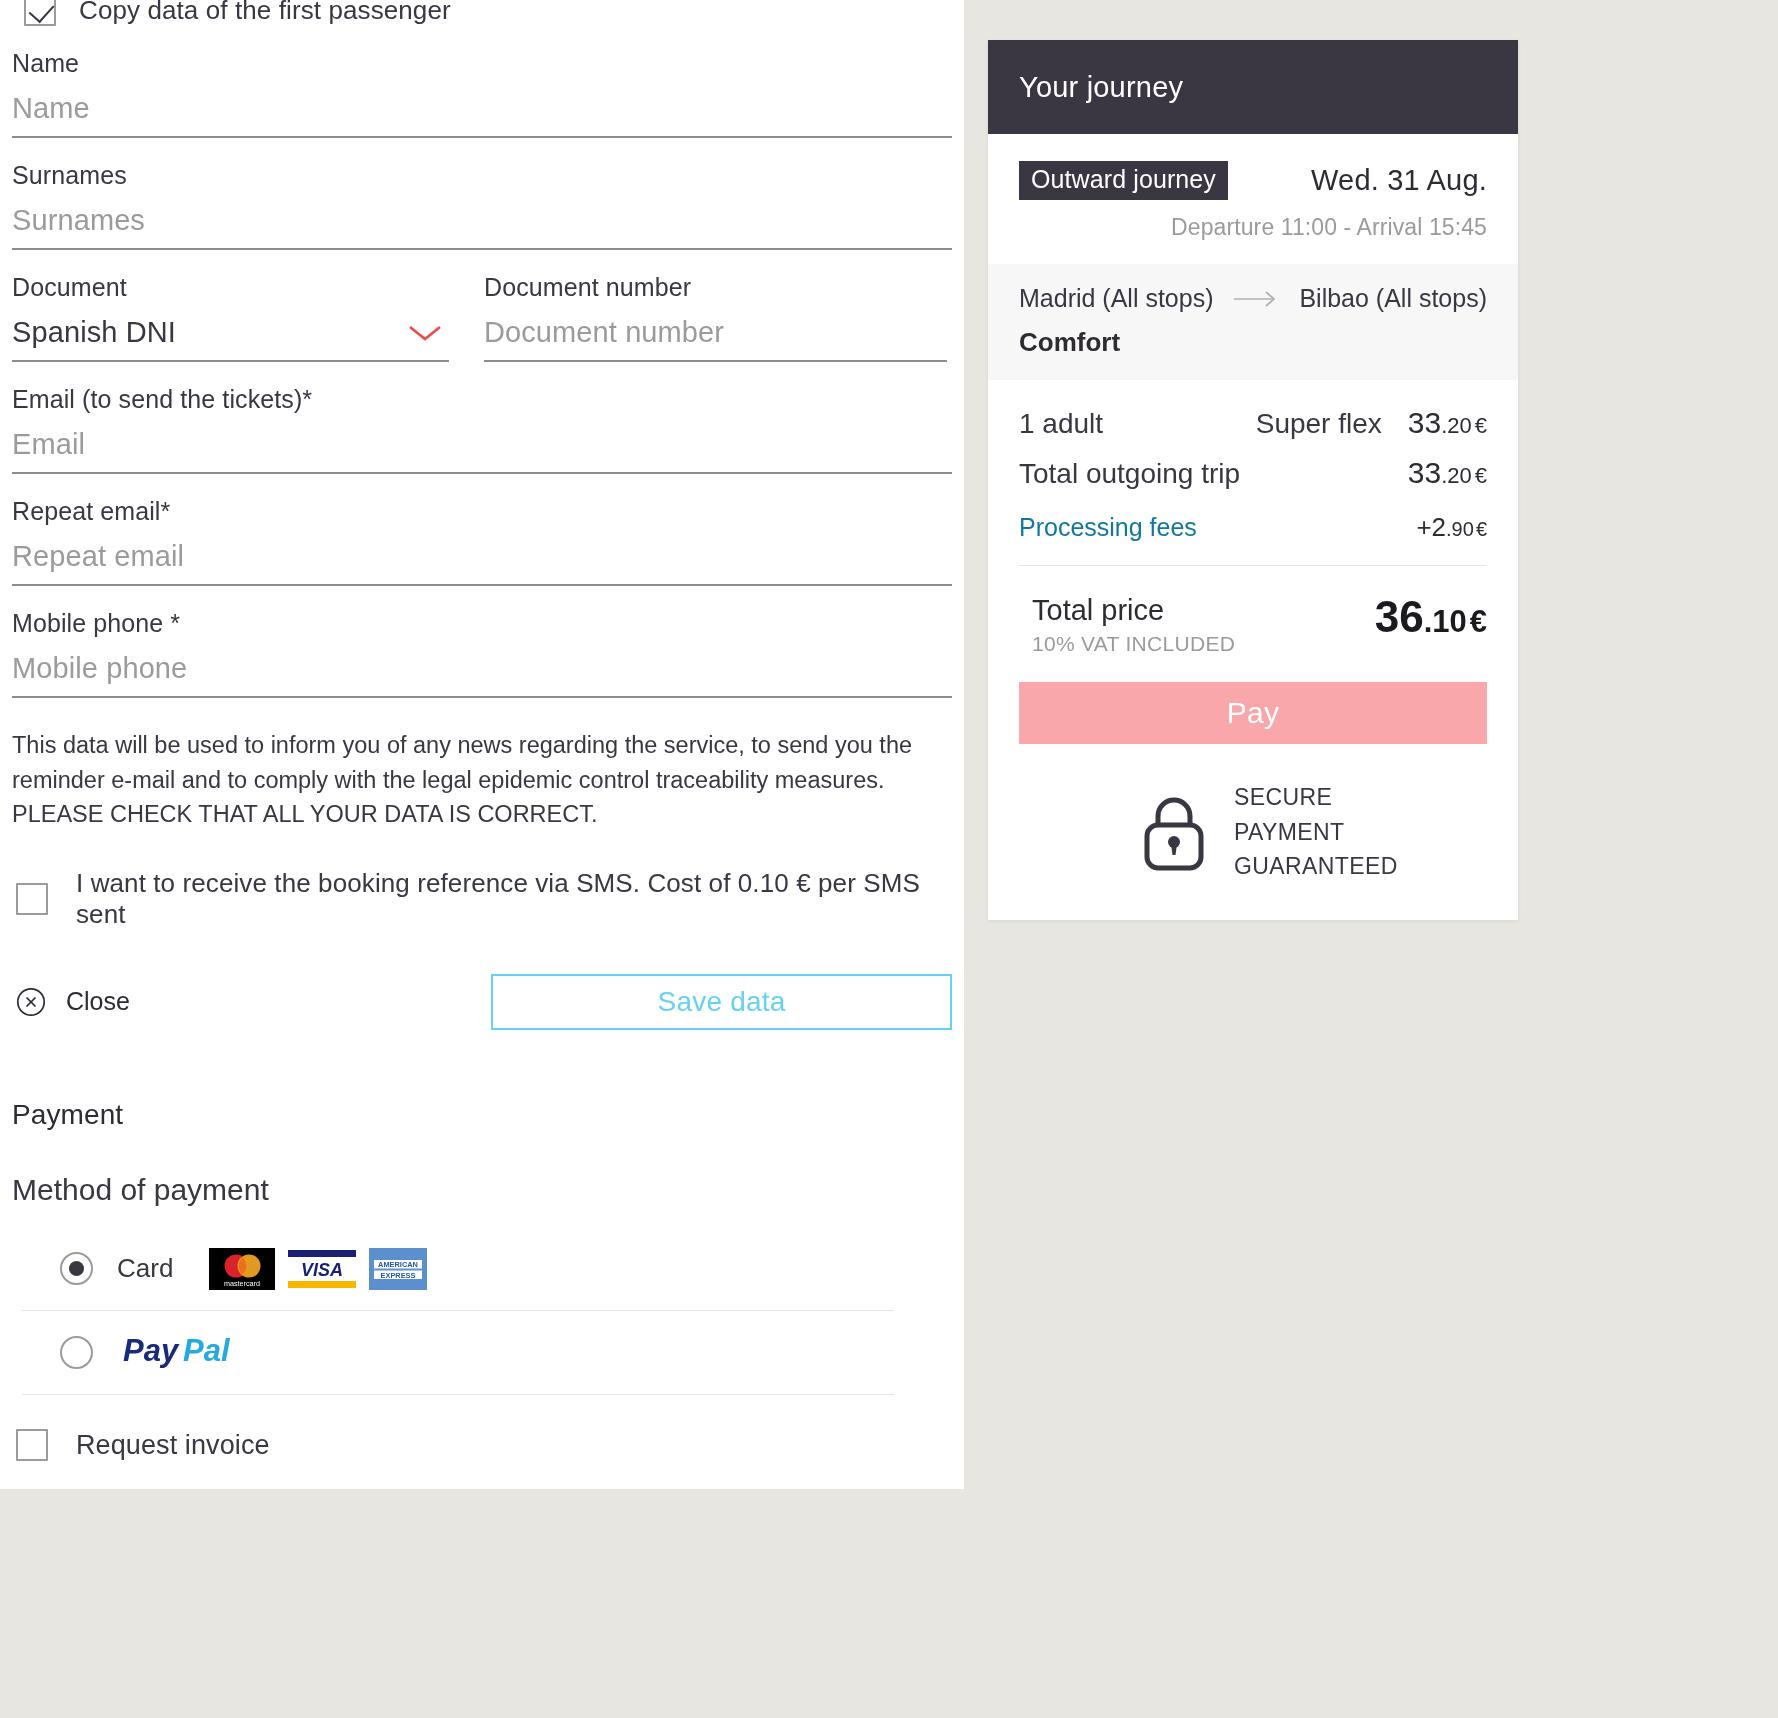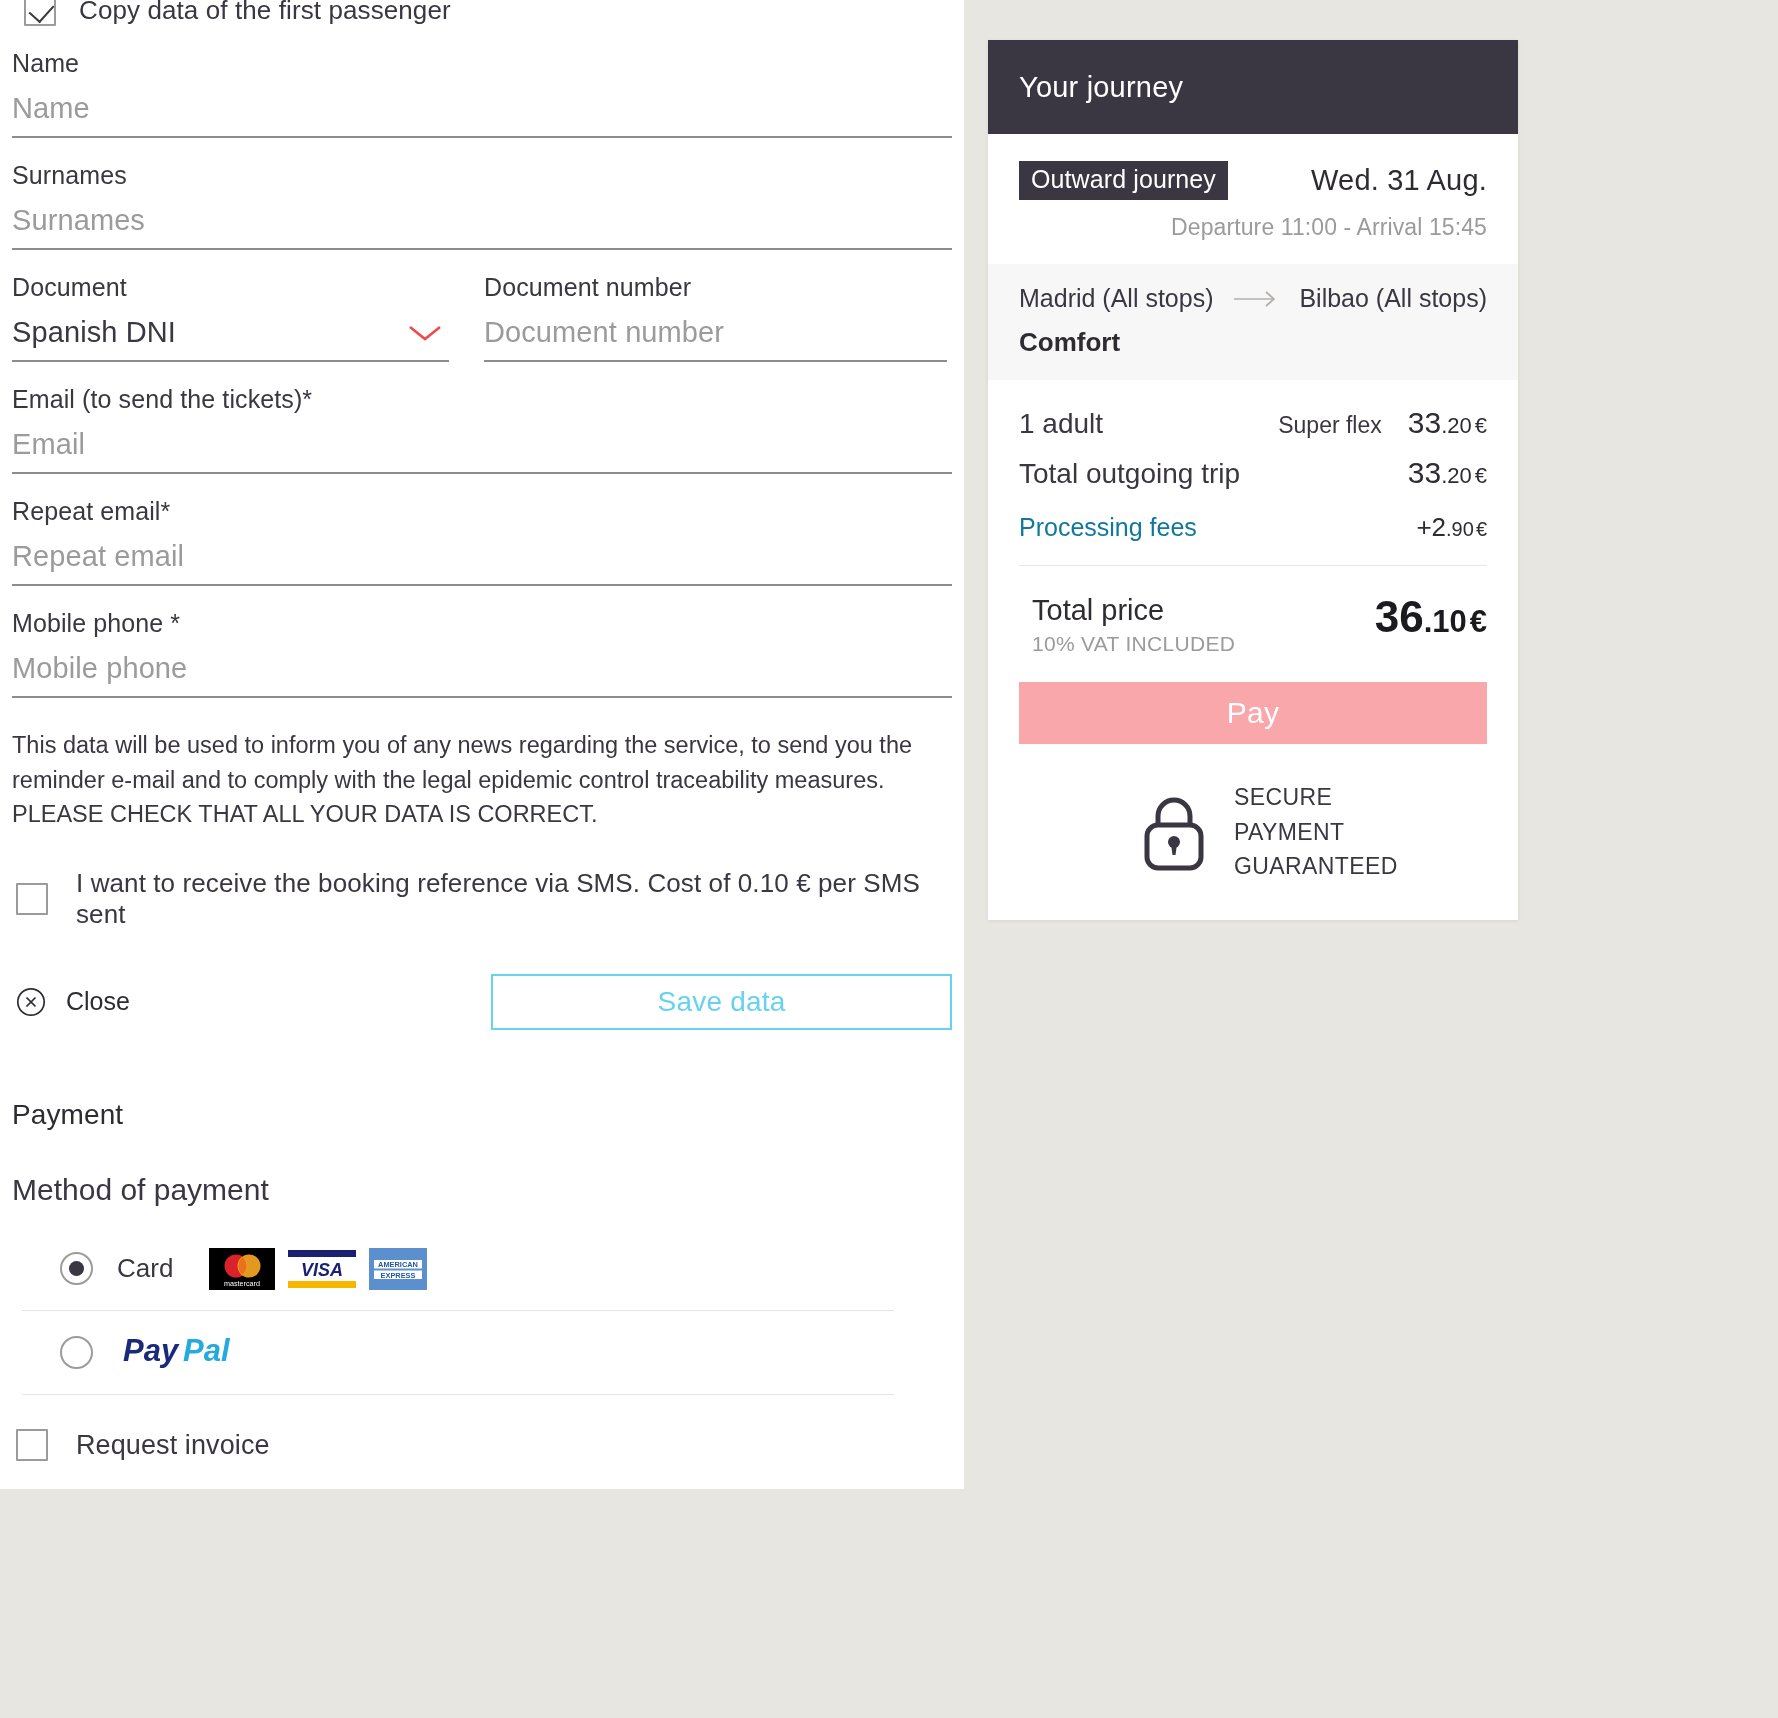--- a/index.html
+++ b/index.html
@@ -297,21 +297,21 @@
     color: #2e2b33;
   }
   .price-block { padding: 26px 31px 0 31px; }
   .price-row {
     display: flex;
     align-items: baseline;
     justify-content: space-between;
     margin-bottom: 16px;
   }
   .pr-left { font-size: 28px; color: #3a3642; }
-  .pr-mid { font-size: 23px; color: #3a3642; flex: 1; text-align: right; padding-right: 26px; }
+  .pr-mid { font-size: 28px; color: #3a3642; flex: 1; text-align: right; padding-right: 26px; }
   .pr-amount { font-size: 30px; color: #2e2b33; white-space: nowrap; }
   .pr-amount .dec { font-size: 22px; }
   .pr-amount .eur { font-size: 22px; margin-left: 3px; }
   .fees-row {
     display: flex;
     align-items: baseline;
     justify-content: space-between;
     margin-top: 22px;
     padding-bottom: 22px;
     border-bottom: 1.5px solid #e8e6e1;

